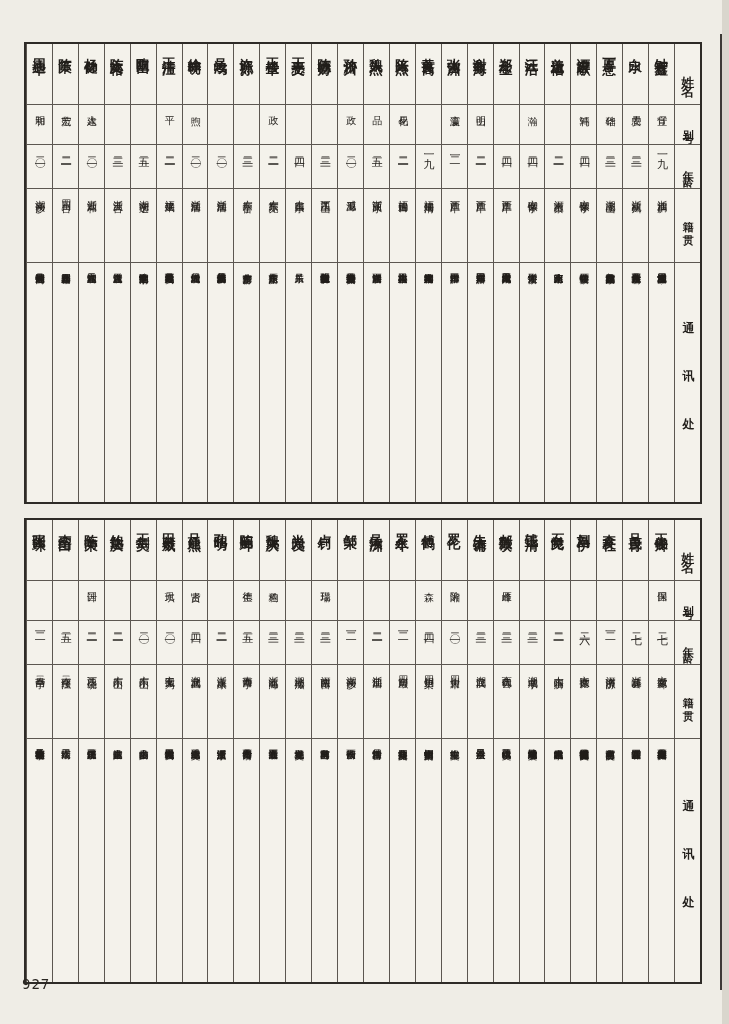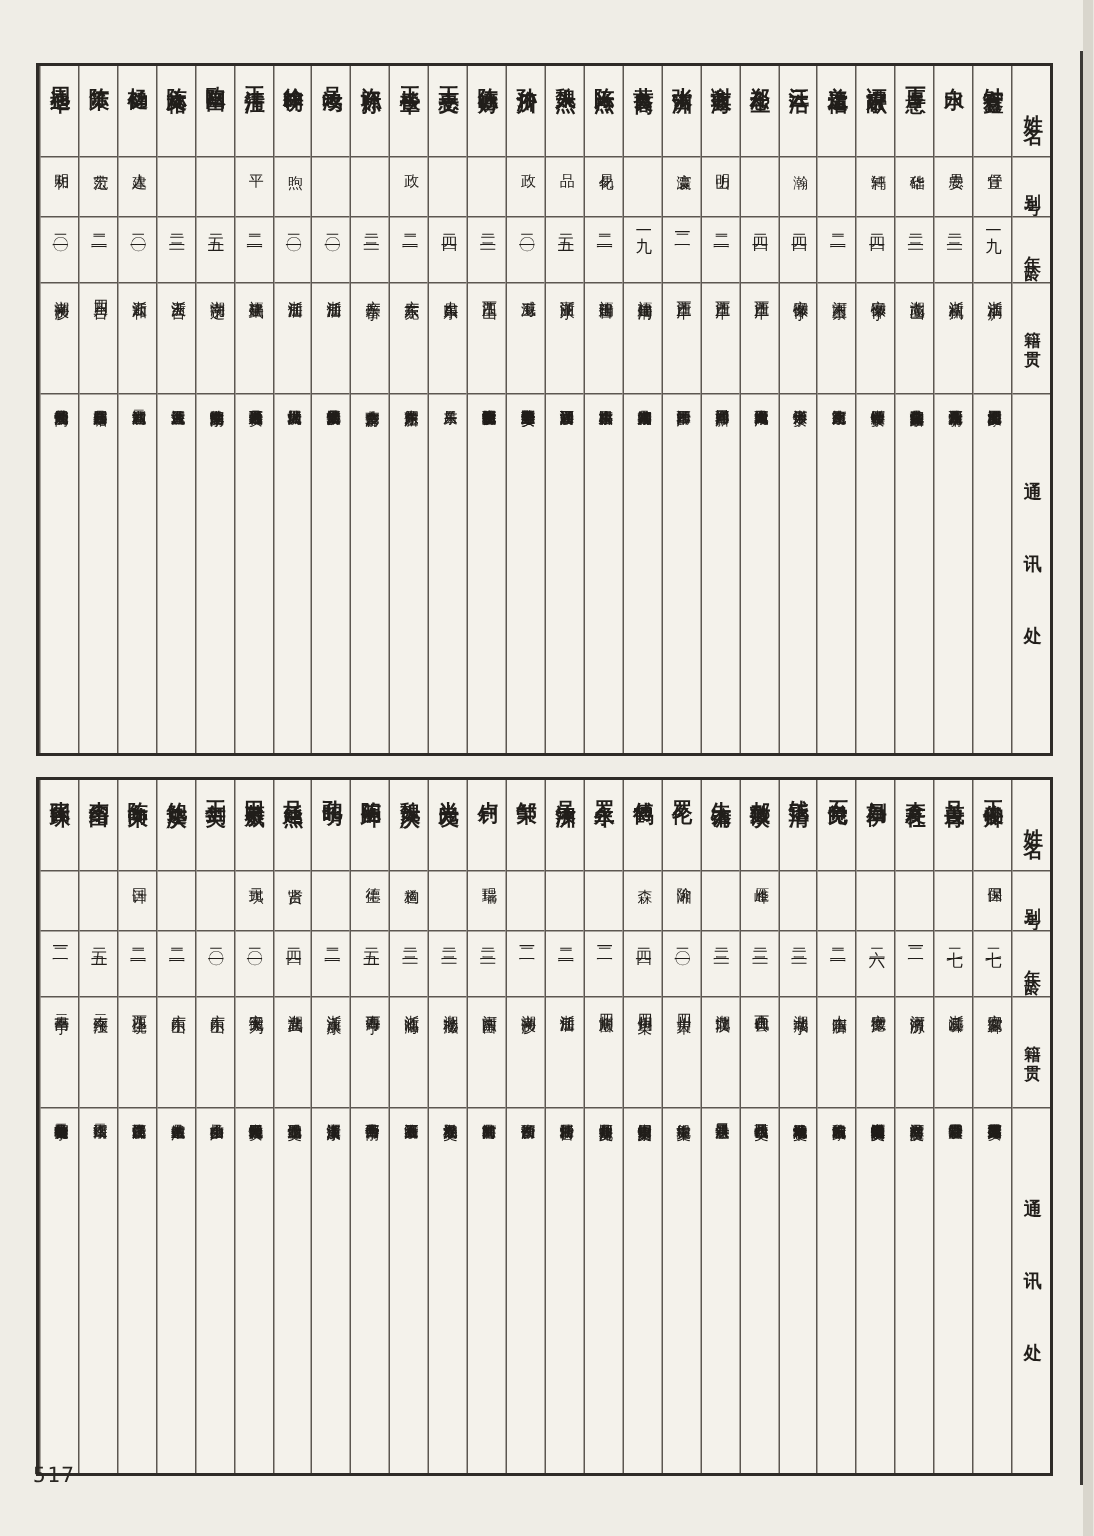--- a/index.html
+++ b/index.html
@@ -951,13 +951,13 @@
       </div>
       <div class="cell cell-native">
         <span class="vtext">云南昌宁</span>
       </div>
       <div class="cell cell-address">
         <span class="vtext">云南顺宁县鲁史街杜子彬收转</span>
       </div>
     </div>
   </div>
 
-<div class="page-number">517</div>
+<div class="page-number">927</div>
 
 </body></html>

